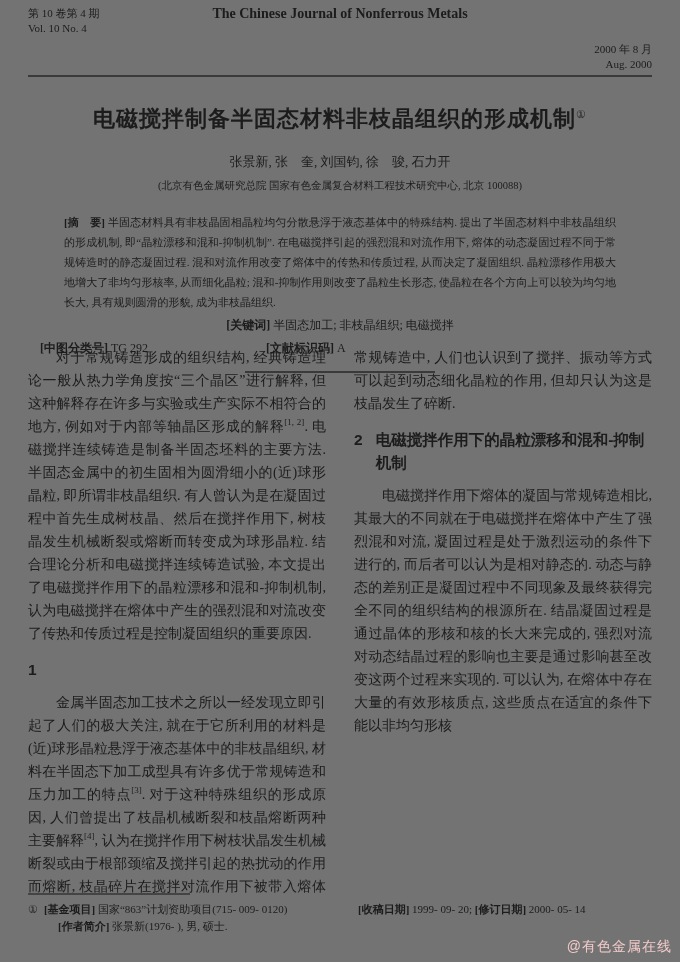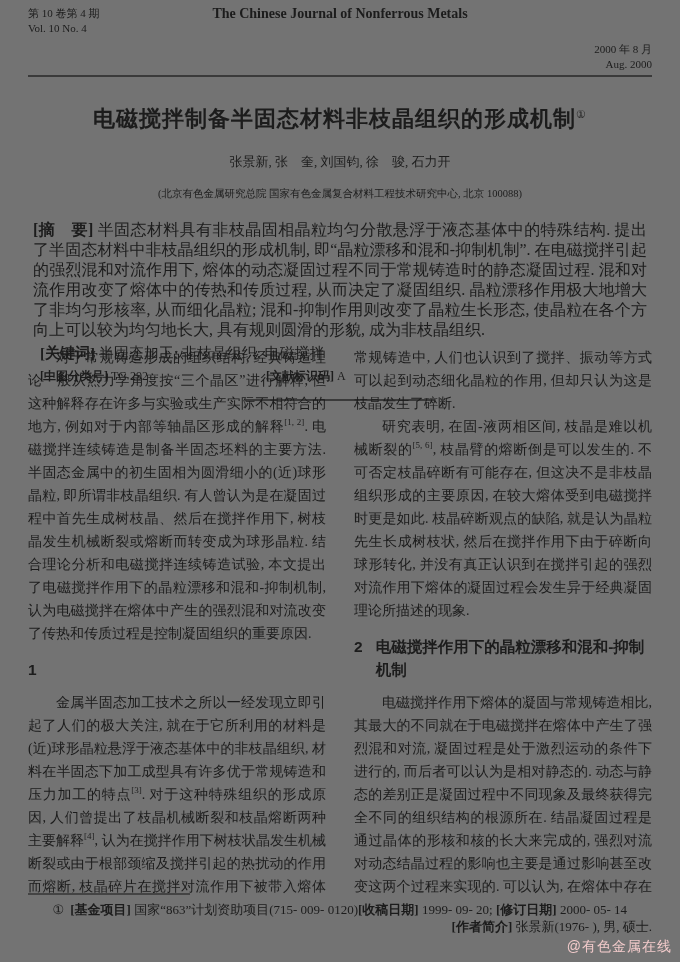--- a/index.html
+++ b/index.html
@@ -22,46 +22,46 @@
   .journal-en{font-weight:bold;font-size:14px;}
   
   .article-id{margin:11px 28px 0;font-size:12.5px;}
   .blabel{font-weight:bold;}
   .title{
     text-align:center;font-size:22px;font-weight:bold;
     margin:24px 30px 4px;letter-spacing:1px;line-height:26px;
   }
   .title sup{font-size:11px;font-weight:normal;}
   .authors{text-align:center;font-size:13px;margin-top:21px;}
-  .affiliation{text-align:center;font-size:10.5px;margin-top:16px;}
+  .affiliation{text-align:center;font-size:10.5px;margin-top:8px;}
   .abstract{
-    margin:19px 33px 0;font-size:16px;line-height:20px;
+    margin:19px 64px 0;font-size:11px;line-height:20px;
     text-align:justify;
   }
-  .keywords{margin:3px 40px 0;font-size:15px;line-height:20px;}
+  .keywords{margin:3px 40px 0;font-size:12px;line-height:20px;text-align:center;}
   .clc-row{margin:3px 40px 0;font-size:12px;line-height:20px;display:flex;}
   .clc-item.first{width:226px;}
   .center-divider{width:190px;height:2px;background:#3a3a3a;margin:13px auto 0;}
   
   .columns{
     position:absolute;top:346px;left:28px;right:28px;height:552px;
     display:flex;gap:28px;overflow:hidden;
   }
   .col{width:301px;font-size:14px;line-height:23px;text-align:justify;}
   .col p{margin:0;text-indent:2em;}
   .col p.noindent{text-indent:0;}
   .col sup{font-size:9px;line-height:0;}
   .section-heading{
     display:flex;font-weight:bold;font-size:15.5px;line-height:23px;
     margin:13px 0 10px;text-align:left;
     font-family:"Liberation Sans","DejaVu Sans",sans-serif;
   }
   .section-heading .num{flex:0 0 auto;margin-right:13px;}
   
-  .footnote{position:absolute;left:28px;right:28px;top:893px;font-size:13px;line-height:17px;text-align:right;}
+  .footnote{position:absolute;left:28px;right:28px;top:893px;font-size:11px;line-height:17px;}
   .footnote-divider{width:162px;height:1.5px;background:#444;margin-bottom:6px;}
   .fn-row{display:flex;}
   .fn-left{width:330px;}
   .fn-mark{margin-right:6px;}
   .fn-line2{margin-left:30px;}
   
   .watermark{
     position:absolute;right:8px;bottom:6px;font-size:14px;
     font-family:"Liberation Sans","DejaVu Sans",sans-serif;letter-spacing:1px;
   }
@@ -114,21 +114,20 @@
   <div class="columns">
     <div class="col">
       <p>对于常规铸造形成的组织结构, 经典铸造理论一般从热力学角度按“三个晶区”进行解释, 但这种解释存在许多与实验或生产实际不相符合的地方, 例如对于内部等轴晶区形成的解释<sup>[1, 2]</sup>. 电磁搅拌连续铸造是制备半固态坯料的主要方法. 半固态金属中的初生固相为圆滑细小的(近)球形晶粒, 即所谓非枝晶组织. 有人曾认为是在凝固过程中首先生成树枝晶、然后在搅拌作用下, 树枝晶发生机械断裂或熔断而转变成为球形晶粒. 结合理论分析和电磁搅拌连续铸造试验, 本文提出了电磁搅拌作用下的晶粒漂移和混和-抑制机制, 认为电磁搅拌在熔体中产生的强烈混和对流改变了传热和传质过程是控制凝固组织的重要原因.</p>
       <div class="section-heading">
         <span class="num">1</span>
       </div>
       <p>金属半固态加工技术之所以一经发现立即引起了人们的极大关注, 就在于它所利用的材料是(近)球形晶粒悬浮于液态基体中的非枝晶组织, 材料在半固态下加工成型具有许多优于常规铸造和压力加工的特点<sup>[3]</sup>. 对于这种特殊组织的形成原因, 人们曾提出了枝晶机械断裂和枝晶熔断两种主要解释<sup>[4]</sup>, 认为在搅拌作用下树枝状晶发生机械断裂或由于根部颈缩及搅拌引起的热扰动的作用而熔断, 枝晶碎片在搅拌对流作用下被带入熔体内部作为新的长大核心保存下来, 晶粒逐渐转变为圆球形. 在</p>
     </div>
     <div class="col">
       <p class="noindent">常规铸造中, 人们也认识到了搅拌、振动等方式可以起到动态细化晶粒的作用, 但却只认为这是枝晶发生了碎断.</p>
-      <p>研究表明, 在固-液两相区间, 枝晶是难以机械断裂的<sup>[5, 6]</sup>, 枝晶臂的熔断倒是可以发生的. 不可否定枝晶碎断有可能存在, 但这决不是非枝晶组织形成的主要原因, 在较大熔体受到电磁搅拌时更是如此. 枝晶碎断观点的缺陷, 就是认为晶粒先生长成树枝状, 然后在搅拌作用下由于碎断向球形转化, 并没有真正认识到在搅拌引起的强烈对流作用下熔体的凝固过程会发生异于经典凝固理论所描述的现象.</p>
       <div class="section-heading">
         <span class="num">2</span>
         <span>电磁搅拌作用下的晶粒漂移和混和-抑制机制</span>
       </div>
       <p>电磁搅拌作用下熔体的凝固与常规铸造相比, 其最大的不同就在于电磁搅拌在熔体中产生了强烈混和对流, 凝固过程是处于激烈运动的条件下进行的, 而后者可以认为是相对静态的. 动态与静态的差别正是凝固过程中不同现象及最终获得完全不同的组织结构的根源所在. 结晶凝固过程是通过晶体的形核和核的长大来完成的, 强烈对流对动态结晶过程的影响也主要是通过影响甚至改变这两个过程来实现的. 可以认为, 在熔体中存在大量的有效形核质点, 这些质点在适宜的条件下能以非均匀形核</p>
     </div>
   </div>
 
   <div class="footnote">
     <div class="footnote-divider"></div>

